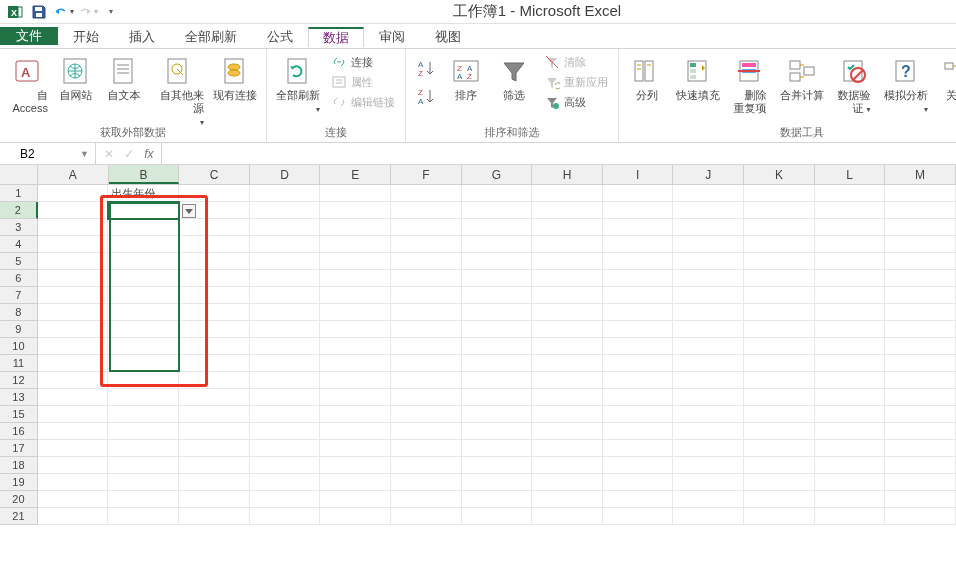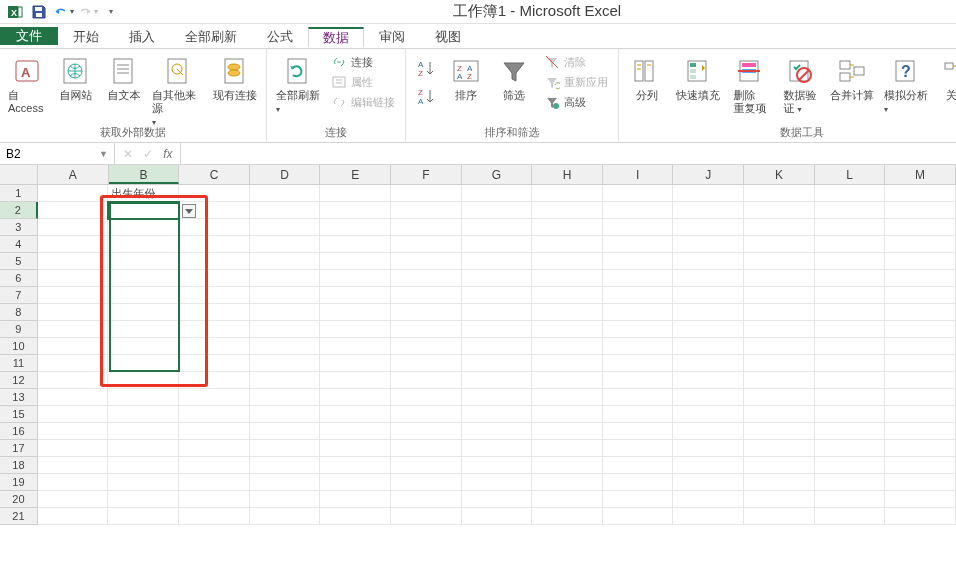--- a/index.html
+++ b/index.html
@@ -17,31 +17,31 @@
 .tabs .tab { padding: 0 14px; display: flex; align-items: center; font-size: 13px; color: #444; border: 1px solid transparent; border-bottom: none; }
 .tabs .tab.active { border-color: #d4d4d4; background: #fff; border-top: 2px solid #217346; margin-bottom: -1px; color: #701a75; }
 
 
 .ribbon { height: 94px; background: #fff; border-bottom: 1px solid #d4d4d4; display: flex; }
 .group { border-right: 1px solid #e1e1e1; padding: 4px 8px 2px; display: flex; flex-direction: column; }
 .group-body { flex: 1; display: flex; align-items: flex-start; gap: 8px; }
 .group-label { text-align: center; font-size: 11px; color: #666; padding-top: 2px; }
 .big-btn { display: flex; flex-direction: column; align-items: center; justify-content: flex-start; width: 40px; padding-top: 2px; }
 .big-btn .icon { width: 32px; height: 32px; margin-bottom: 2px; }
-.big-btn .label { font-size: 11px; text-align: left; line-height: 1.2; }
+.big-btn .label { font-size: 11px; text-align: right; line-height: 1.2; }
 .big-btn .label.two-line { height: 26px; }
 .small-stack { display: flex; flex-direction: column; gap: 2px; }
 .small-btn { display: flex; align-items: center; gap: 4px; font-size: 11px; color: #555; padding: 1px 2px; white-space: nowrap; }
 .small-btn.disabled { color: #b0b0b0; }
 .small-icon { width: 16px; height: 16px; }
 .dropdown-arrow { font-size: 8px; color: #555; }
 
 
 .formula-bar { height: 22px; border-bottom: 1px solid #d4d4d4; display: flex; align-items: stretch; }
-.name-box { width: 115px; border-right: 1px solid #d4d4d4; display: flex; align-items: center; padding: 0 6px; background: #fff; }
+.name-box { width: 96px; border-right: 1px solid #d4d4d4; display: flex; align-items: center; padding: 0 20px; background: #fff; }
 .name-box input { border: none; width: 60px; font-size: 12px; outline: none; }
 .name-box .dd { color: #888; font-size: 9px; margin-left: auto; }
 .fx-section { display: flex; align-items: center; gap: 10px; padding: 0 8px; border-right: 1px solid #d4d4d4; }
 .fx-section .fx-btn { color: #aaa; font-size: 12px; }
 .fx-label { font-style: italic; color: #777; }
 .formula-input { flex: 1; }
 
 
 .grid-area { position: relative; height: calc(571px - 24px - 25px - 94px - 22px); overflow: hidden; background: #fff; }
 .col-headers { display: flex; height: 20px; border-bottom: 1px solid #cfcfcf; }
@@ -317,42 +317,42 @@
             <svg width="32" height="32">
               <rect x="6" y="6" width="18" height="20" fill="#fff" stroke="#888"></rect>
               <rect x="8" y="8" width="14" height="4" fill="#f5a"></rect>
               <rect x="8" y="14" width="14" height="4" fill="#5af"></rect>
               <line x1="4" y1="16" x2="26" y2="16" stroke="#d44" stroke-width="2"></line>
             </svg>
           </div>
         <div class="label two-line" style="white-space:pre-line">删除
 重复项</div>
       </div>
+      <div class="big-btn" style="width:46px">
+        <div class="icon">
+            <svg width="32" height="32">
+              <rect x="4" y="6" width="10" height="8" fill="#fff" stroke="#888"></rect>
+              <rect x="4" y="18" width="10" height="8" fill="#fff" stroke="#888"></rect>
+              <rect x="18" y="12" width="10" height="8" fill="#fff" stroke="#888"></rect>
+              <path d="M14 10h4M14 22h4" stroke="#c90"></path>
+            </svg>
+          </div>
+        <div class="label">合并计算</div>
+      </div>
       <div class="big-btn" style="width:42px">
         <div class="icon">
             <svg width="32" height="32">
               <rect x="6" y="6" width="18" height="20" fill="#fff" stroke="#888"></rect>
               <circle cx="20" cy="20" r="7" fill="none" stroke="#d44" stroke-width="2"></circle>
               <line x1="15" y1="25" x2="25" y2="15" stroke="#d44" stroke-width="2"></line>
               <path d="M10 12l2 2 4-4" stroke="#2a8" fill="none" stroke-width="2"></path>
             </svg>
           </div>
         <div class="label two-line" style="white-space:pre-line"><span>数据验
 证</span> <span class="dropdown-arrow">▾</span></div>
-      </div>
-      <div class="big-btn" style="width:46px">
-        <div class="icon">
-            <svg width="32" height="32">
-              <rect x="4" y="6" width="10" height="8" fill="#fff" stroke="#888"></rect>
-              <rect x="4" y="18" width="10" height="8" fill="#fff" stroke="#888"></rect>
-              <rect x="18" y="12" width="10" height="8" fill="#fff" stroke="#888"></rect>
-              <path d="M14 10h4M14 22h4" stroke="#c90"></path>
-            </svg>
-          </div>
-        <div class="label">合并计算</div>
       </div>
       <div class="big-btn" style="width:46px">
         <div class="icon">
             <svg width="32" height="32">
               <rect x="6" y="6" width="18" height="20" fill="#fff" stroke="#888"></rect>
               <text x="11" y="22" font-size="16" fill="#369" font-weight="bold">?</text>
             </svg>
           </div>
         <div class="label two-line"><span>模拟分析</span><br><span class="dropdown-arrow">▾</span></div>
       </div>

